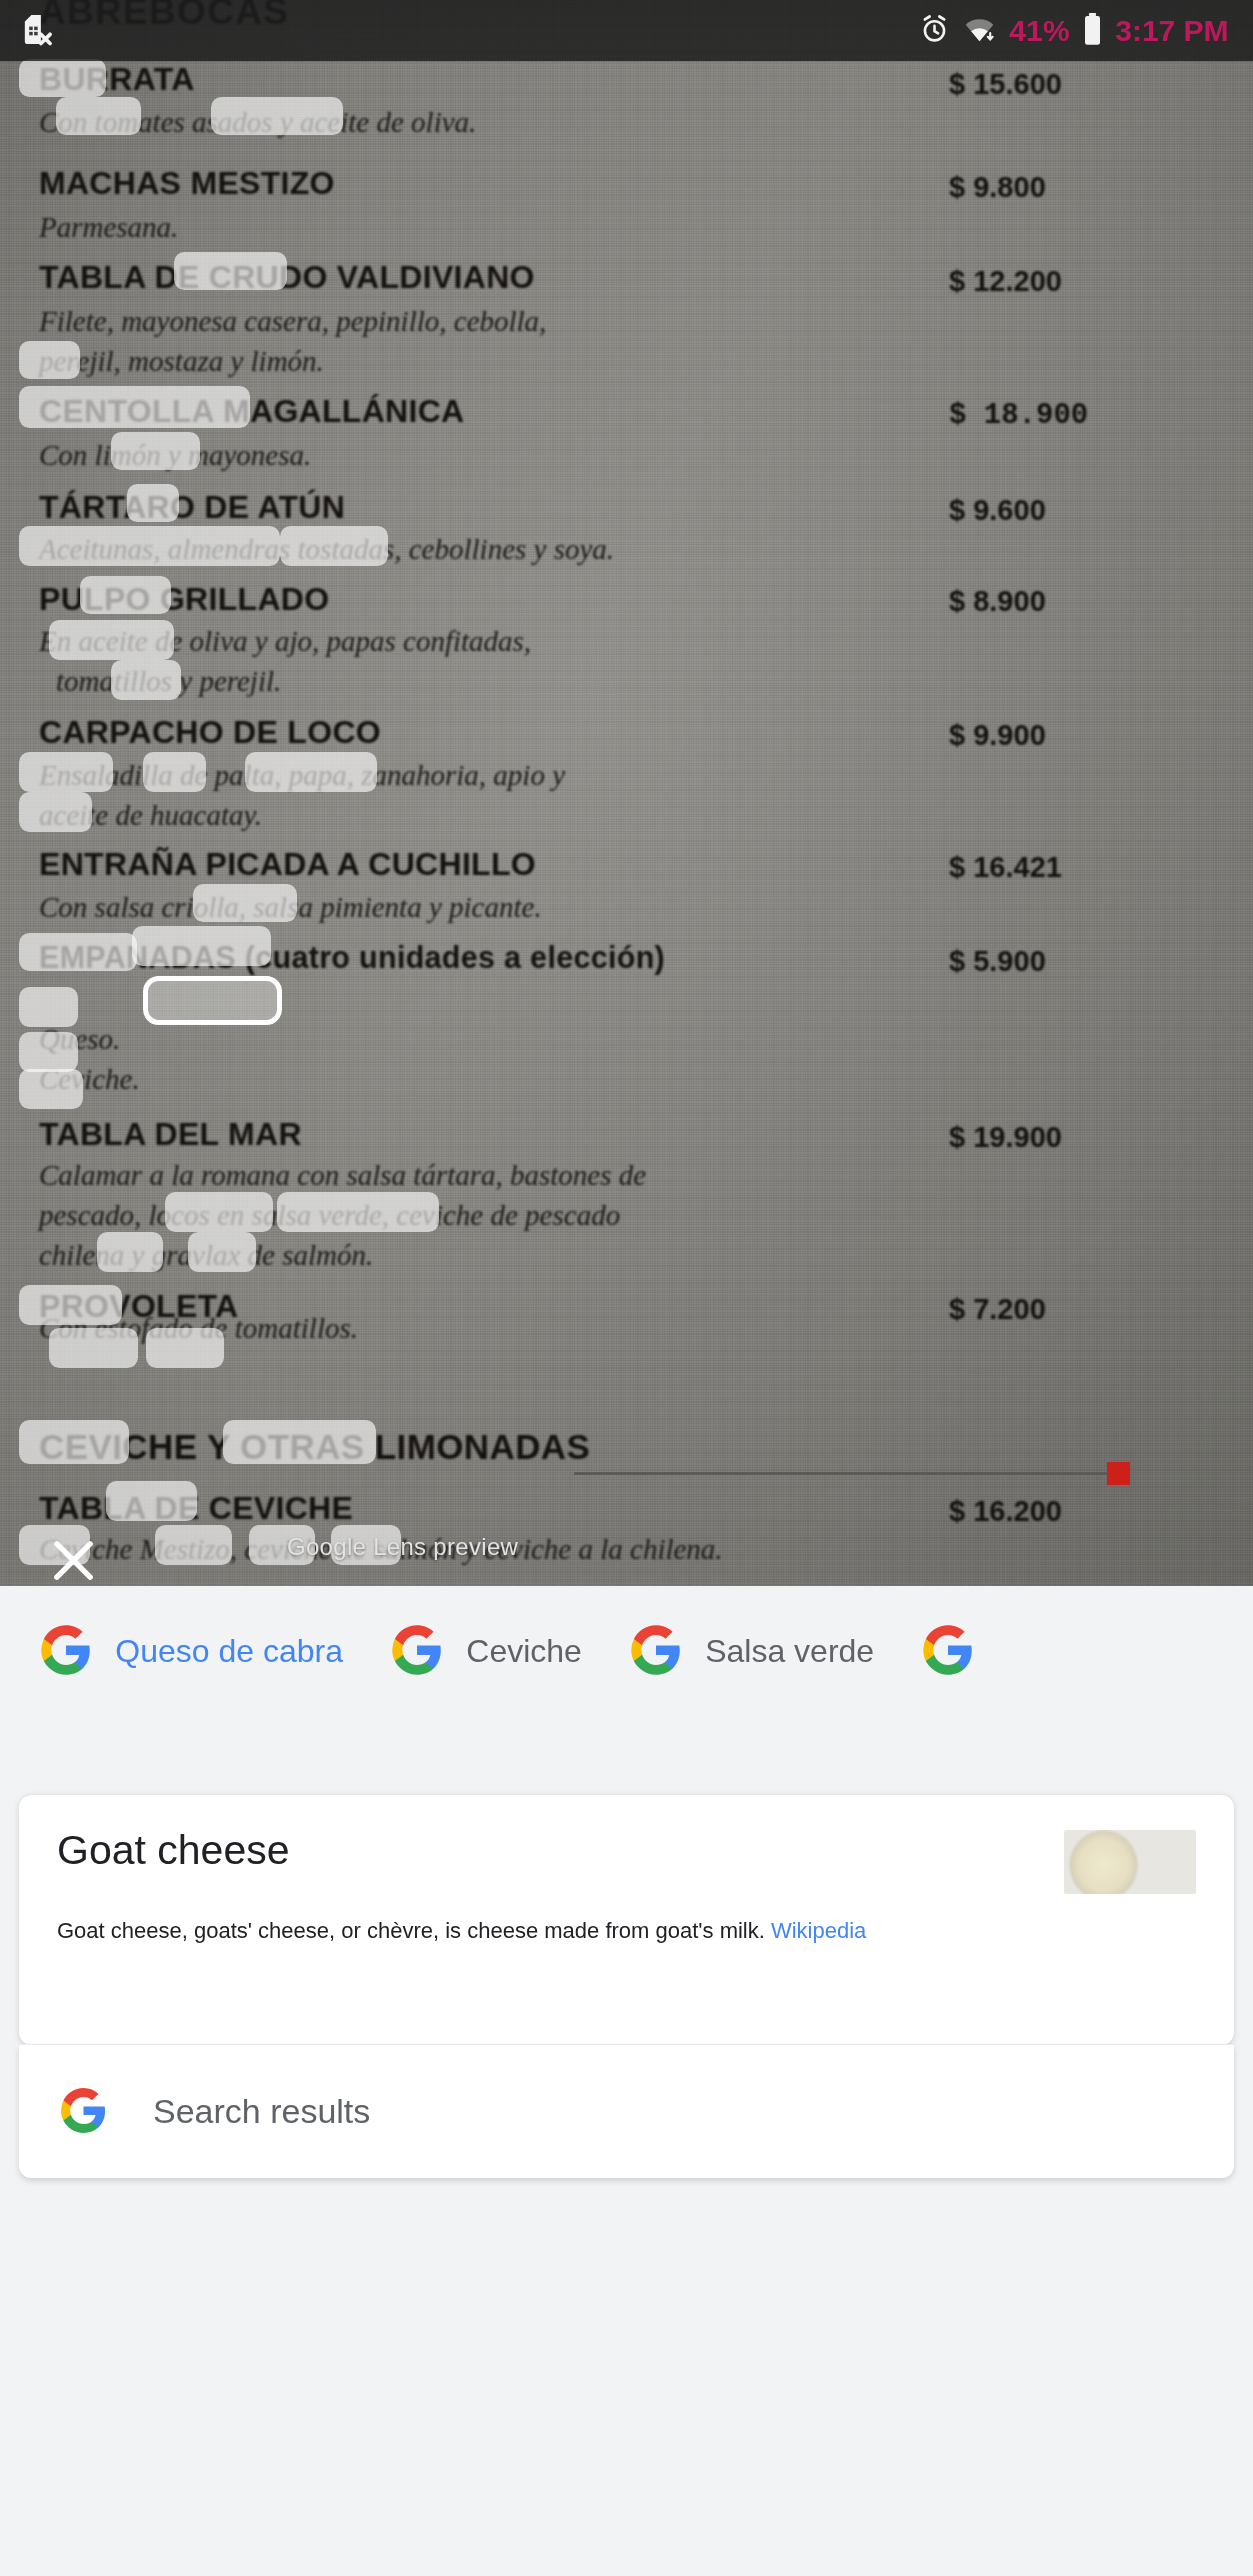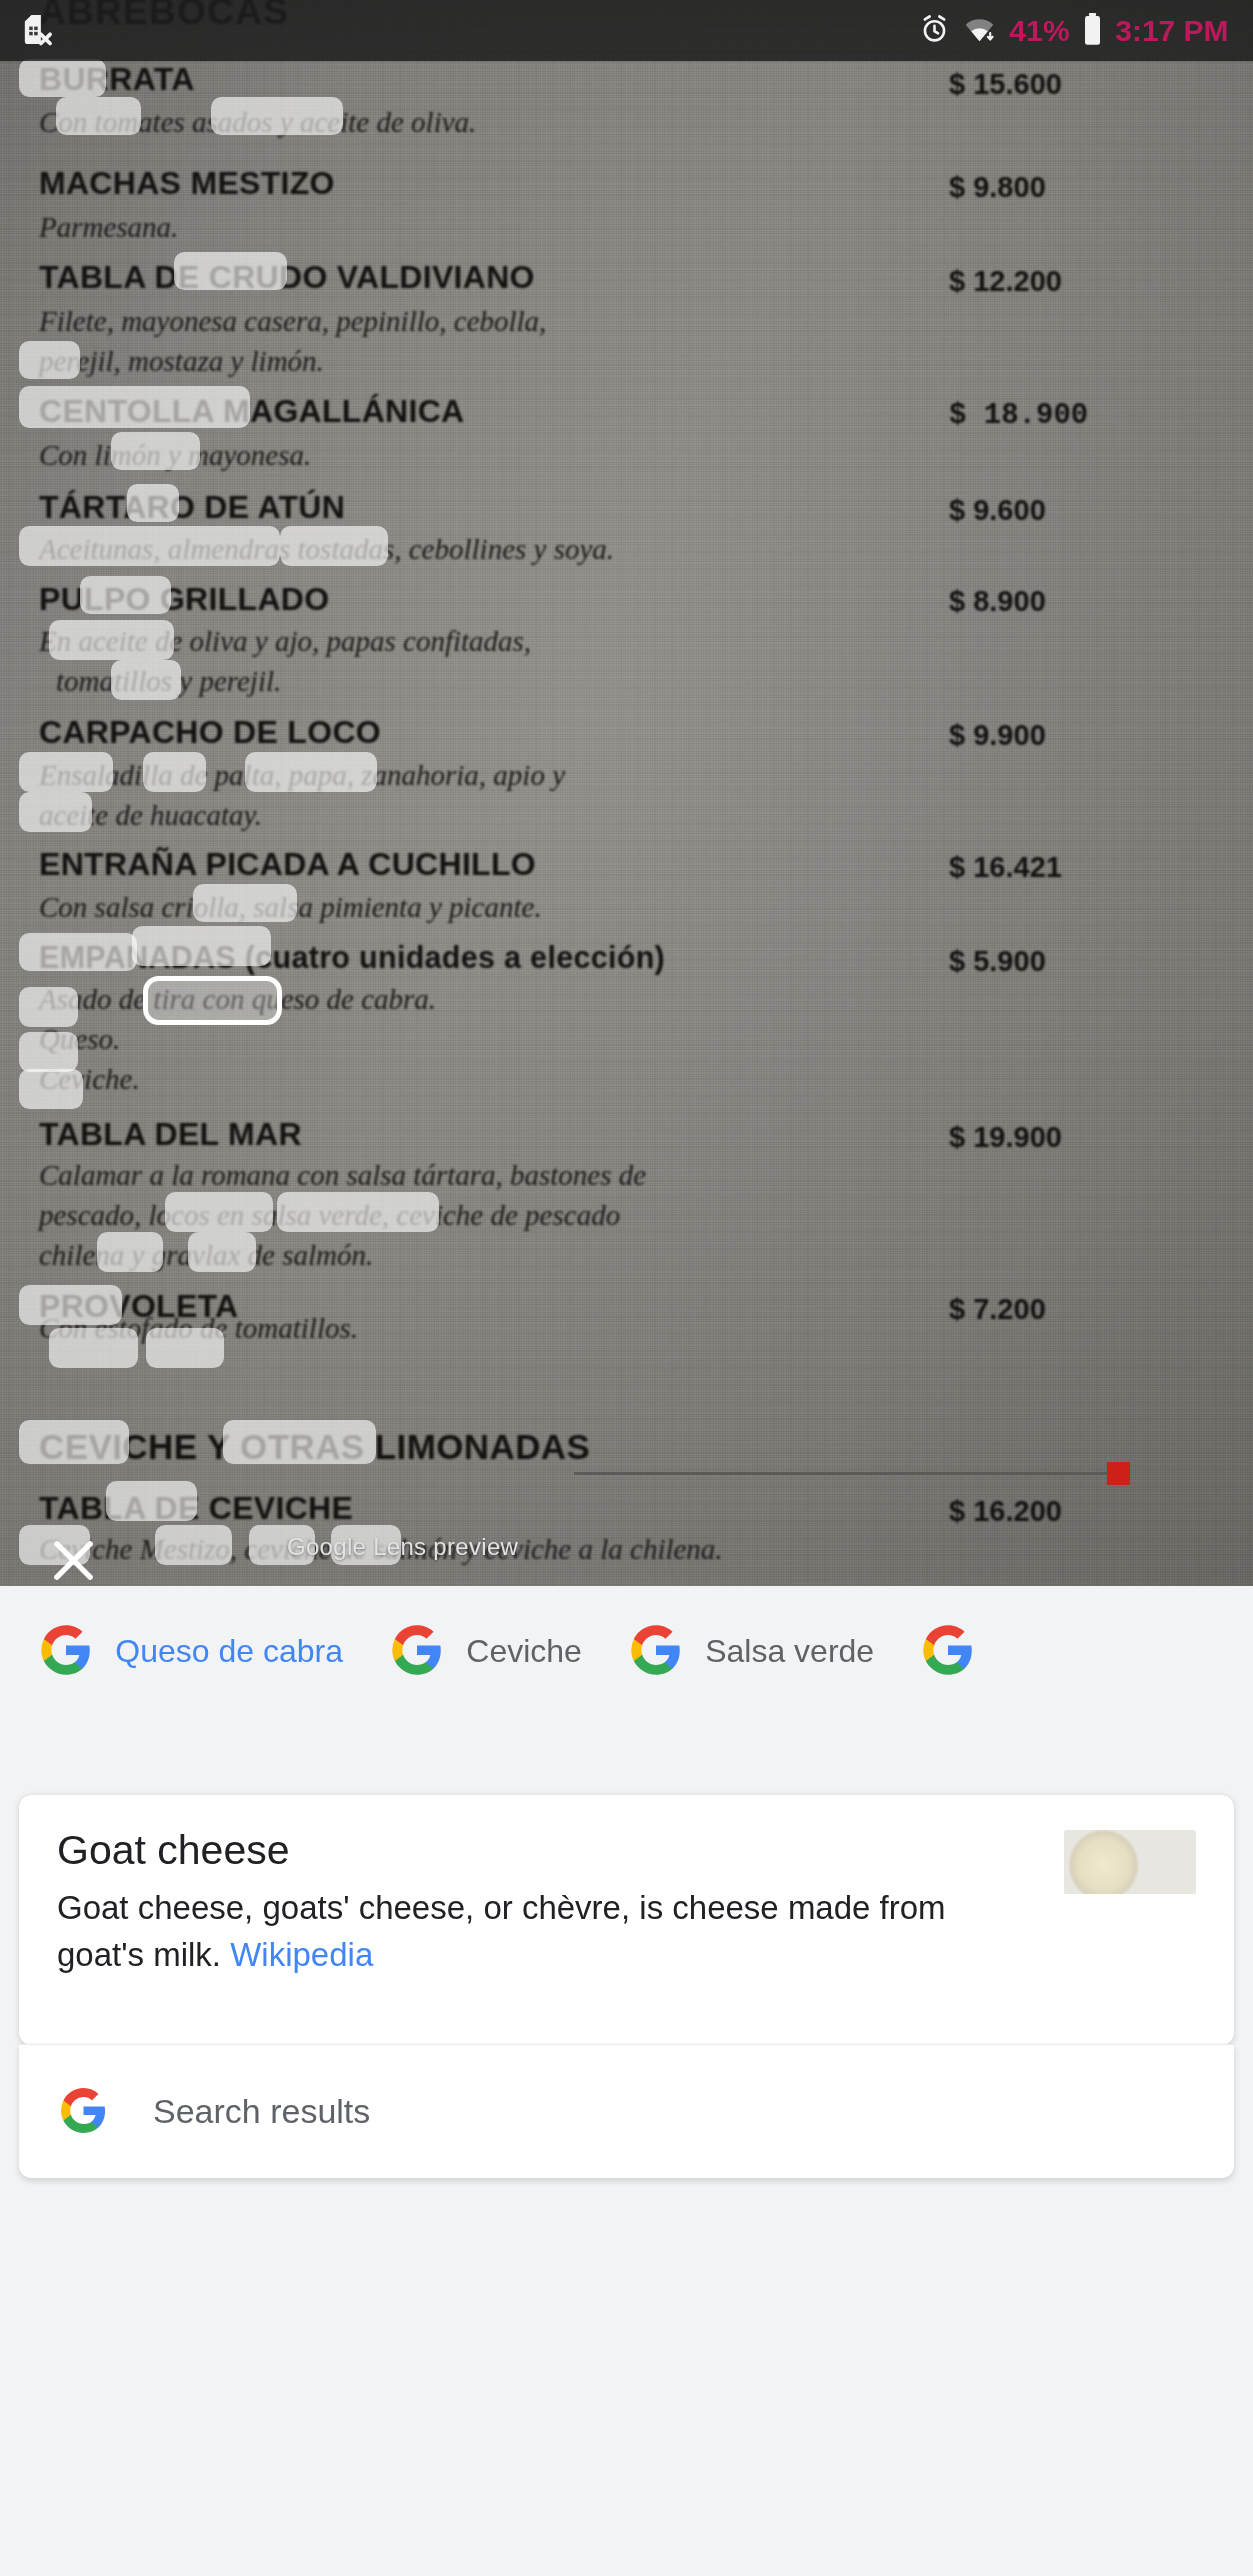--- a/index.html
+++ b/index.html
@@ -154,22 +154,22 @@
     background:#ffffff;
     border-radius: 12.2px;
     box-shadow: 0 1.7px 6.1px rgba(0,0,0,0.14), 0 0 0.9px rgba(0,0,0,0.12);
     padding: 33px 35px 0 38px;
     z-index:55;
   }
   .card-title {
     font-size:41px; color:#202124; font-weight:400; line-height:1.1;
   }
   .card-desc {
-    margin-top:12px;
-    font-size:33px; color:#202124; line-height:1.42; max-width:922px;
+    margin-top:42px;
+    font-size:22px; color:#202124; line-height:1.42; max-width:922px;
   }
   .wiki-link { color:#4285f4; }
   .card-thumb {
     position:absolute; right:38px; top:35px;
     width:132px; height:64px; border-radius:2.6px;
     background:
       radial-gradient(ellipse 34% 72% at 30% 55%, #efe9cf 0%, #e6dfc2 55%, #d8d2bb 72%, #e8e6e0 80%),
       radial-gradient(ellipse 26% 52% at 66% 55%, #f0ecd6 0%, #e2dcc4 60%, #eceae4 78%),
       linear-gradient(180deg,#f4f4f2 0%, #eceae6 100%);
     overflow:hidden;
@@ -229,21 +229,20 @@
     <div class="m-row m-title" style="left:39px; top:714px;">CARPACHO DE LOCO</div>
     <div class="m-row m-desc" style="left:39px; top:759px;">Ensaladilla de palta, papa, zanahoria, apio y</div>
     <div class="m-row m-desc" style="left:39px; top:799px;">aceite de huacatay.</div>
     <div class="m-row m-price" style="left:949px; top:719px;">$   9.900</div>
 
     <div class="m-row m-title" style="left:39px; top:846px;">ENTRAÑA PICADA A CUCHILLO</div>
     <div class="m-row m-desc" style="left:39px; top:891px;">Con salsa criolla, salsa pimienta y picante.</div>
     <div class="m-row m-price" style="left:949px; top:851px;">$  16.421</div>
 
     <div class="m-row m-title" style="left:39px; top:940px; font-size:30.5px;">EMPANADAS  (cuatro unidades a elección)</div>
-    <div class="m-row m-desc" style="left:39px; top:983px;">Asado de tira con queso de cabra.</div>
     <div class="m-row m-desc" style="left:39px; top:1023px;">Queso.</div>
     <div class="m-row m-desc" style="left:39px; top:1063px;">Ceviche.</div>
     <div class="m-row m-price" style="left:949px; top:945px;">$   5.900</div>
 
     <div class="m-row m-title" style="left:39px; top:1116px;">TABLA DEL MAR</div>
     <div class="m-row m-desc" style="left:39px; top:1159px;">Calamar a la romana con salsa tártara, bastones de</div>
     <div class="m-row m-desc" style="left:39px; top:1199px;">pescado, locos en salsa verde, ceviche de pescado</div>
     <div class="m-row m-desc" style="left:39px; top:1239px;">chilena y gravlax de salmón.</div>
     <div class="m-row m-price" style="left:949px; top:1121px;">$  19.900</div>
 

